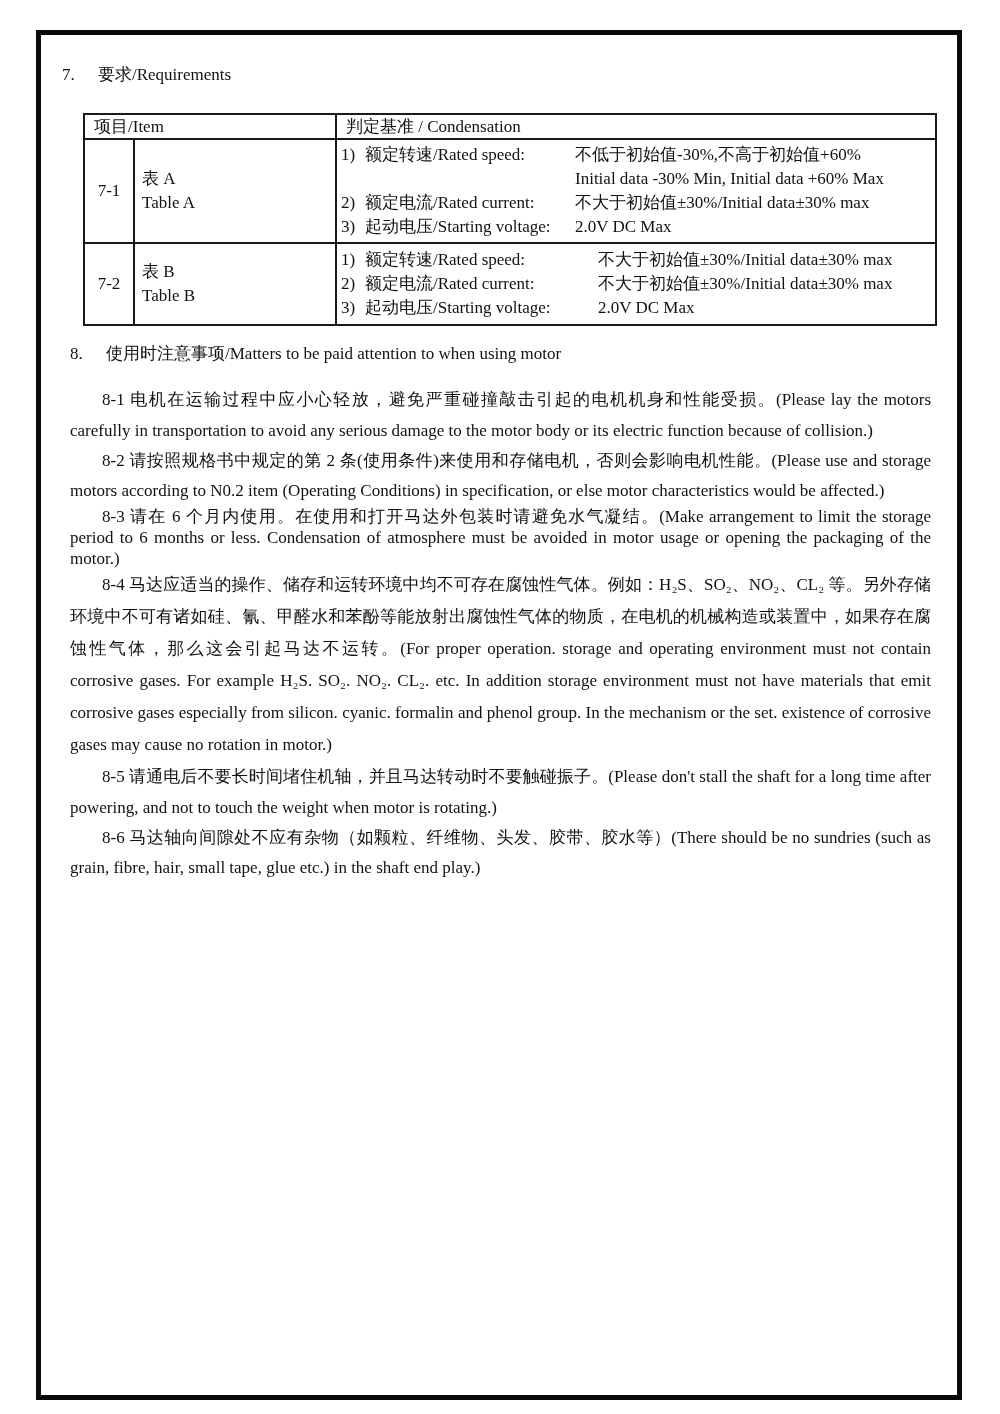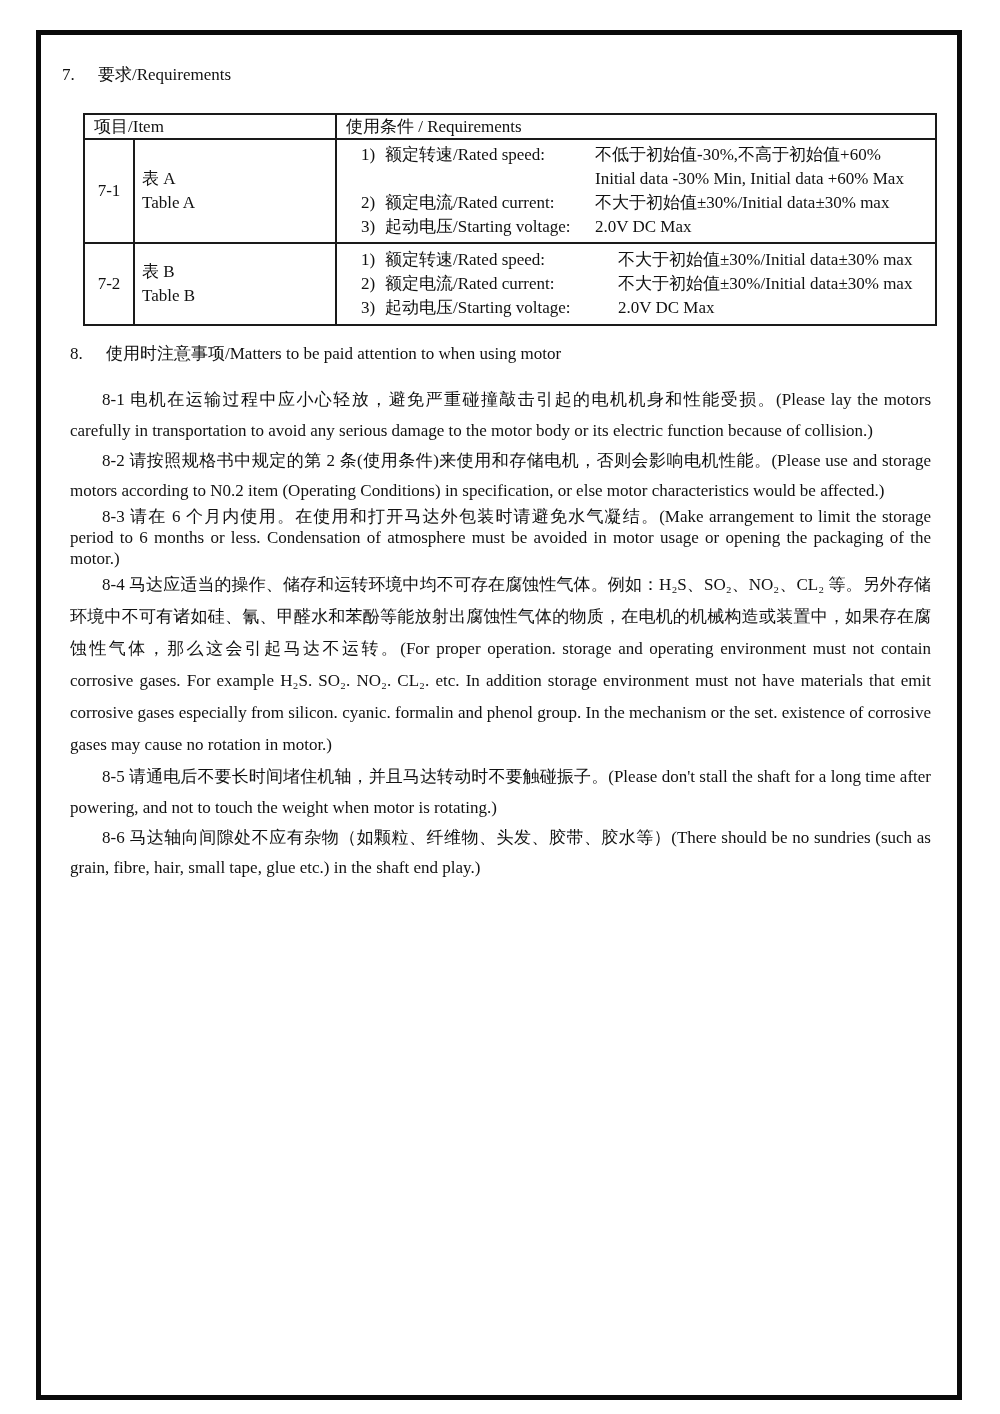--- a/index.html
+++ b/index.html
@@ -31,21 +31,21 @@
   table.req-table th, table.req-table td {
     border: 2px solid #1a1a1a;
     font-weight: normal;
     vertical-align: middle;
   }
   table.req-table th { height: 20px; text-align: left; padding-left: 9px; }
   tr.row-a { height: 104px; }
   tr.row-b { height: 82px; }
   td.c-id { text-align: center; border-radius: 20px; }
   td.c-item { padding-left: 7px; line-height: 24px; border-radius: 23px; }
-  td.c-req { vertical-align: middle; padding-left: 24px; }
+  td.c-req { vertical-align: middle; padding-left: 4px; }
   .req-line { white-space: nowrap; line-height: 24px; }
   .req-line .num { display: inline-block; width: 24px; }
   .req-line .lab { display: inline-block; width: 210px; }
   .row-b .req-line .lab { width: 233px; }
 
   .body-text { margin-left: 29px; width: 861px; font-size: 17px; }
   .para { text-align: justify; text-indent: 32px; }
   .p81 { margin-top: 18px; line-height: 31px; font-family: Liberation Serif, serif; }
   .p82 { line-height: 30px; }
   .p83 { line-height: 21px; }
@@ -65,21 +65,21 @@
 
   <table class="req-table">
     <colgroup>
       <col style="width:50px">
         <col style="width:202px">
         <col style="width:600px">
     </colgroup>
     <tbody>
         <tr>
       <th colspan="2">项目/Item</th>
-      <th>使用条件 / Requirements</th>
+      <th>判定基准 / Condensation</th>
     </tr>
     <tr class="row-a">
       <td class="c-id">7-1</td>
       <td class="c-item">
         <div>表 A</div>
         <div>Table A</div>
       </td>
       <td class="c-req">
         <div class="req-line">
           <span class="num">1)</span><span class="lab">额定转速/Rated speed:</span><span class="val">不低于初始值-30%,不高于初始值+60%</span>

